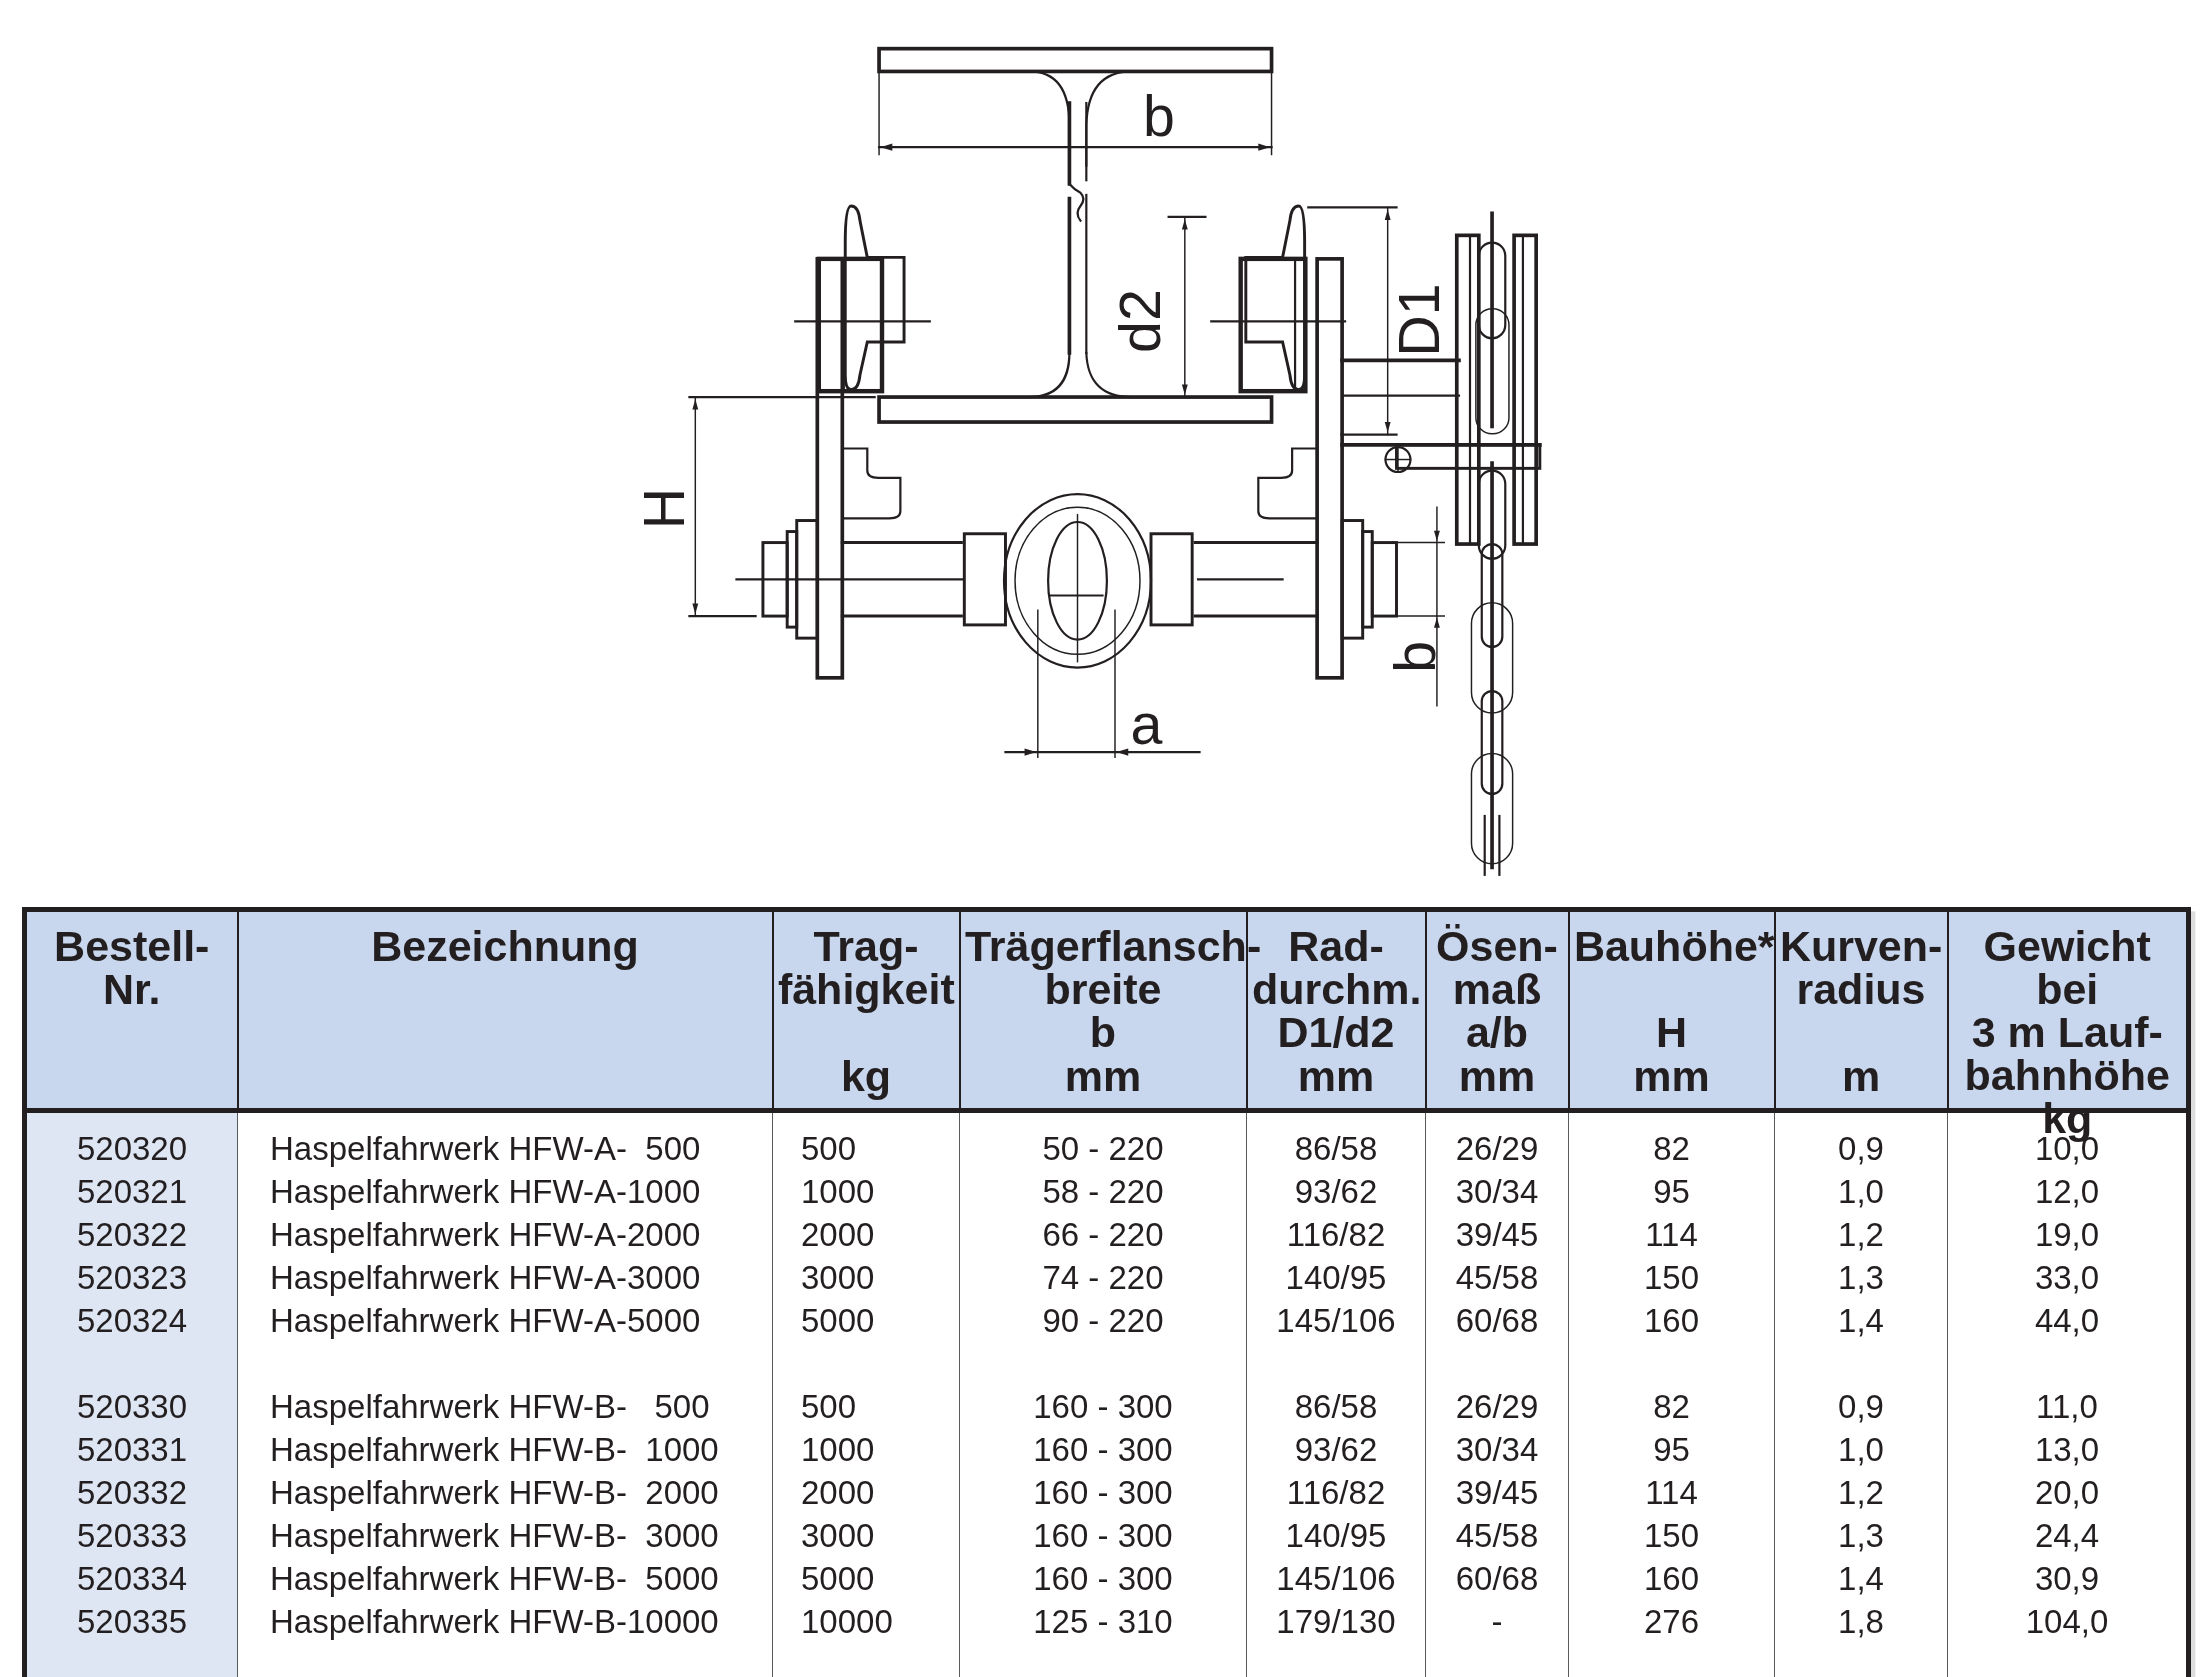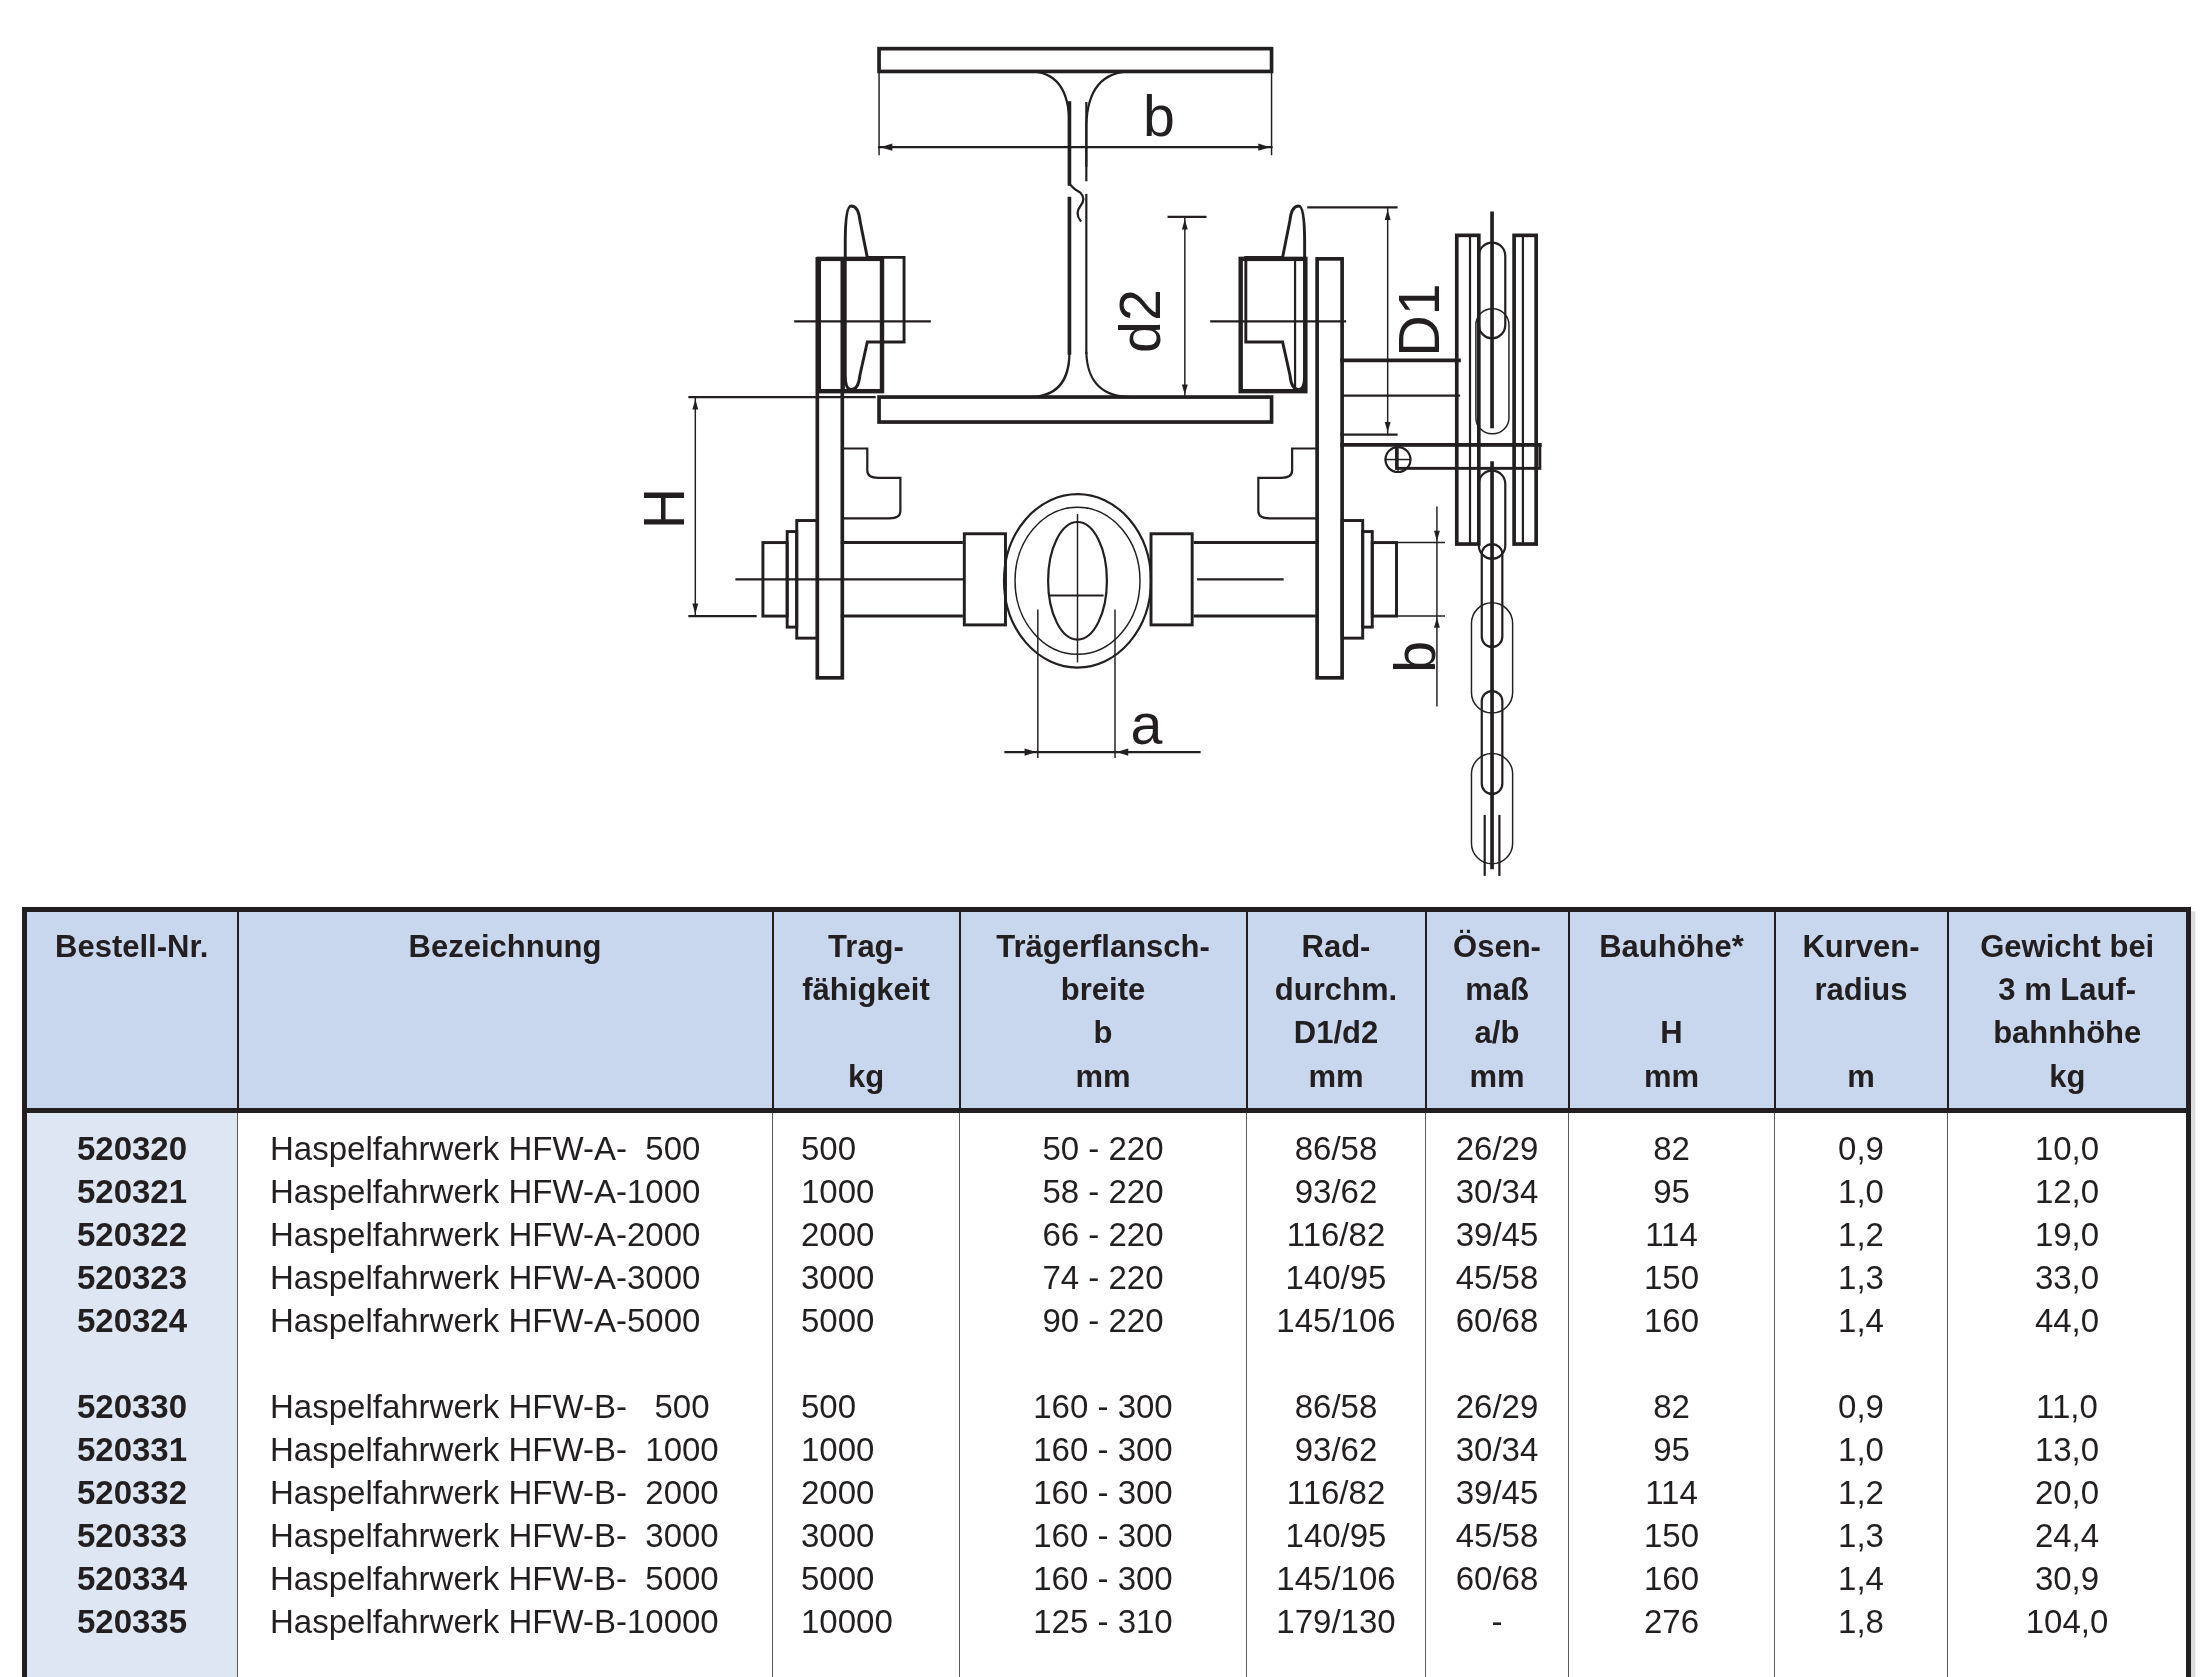--- a/index.html
+++ b/index.html
@@ -5,30 +5,30 @@
   html, body { margin: 0; padding: 0; background: #ffffff; }
   body { width: 2205px; height: 1677px; position: relative; overflow: hidden;
          font-family: "Liberation Sans", "DejaVu Sans", sans-serif; color: #231f20; }
   #drawing { position: absolute; left: 0; top: 0; width: 2205px; height: 897px; }
   #drawing svg { width: 2205px; height: 897px; display: block; }
   .dim-label { font-family: "Liberation Sans", "DejaVu Sans", sans-serif; font-size: 78px; fill: #231f20; }
 
   #table-wrap { position: absolute; left: 22px; top: 907px; width: 2169px; height: 754px; }
   table.spec { border-collapse: collapse; width: 2169px; table-layout: fixed;
                border: 5.1px solid #231f20; box-shadow: 4.4px 4.4px 0 #dcdcdc; }
-  table.spec th { background: #c9d7ee; font-weight: bold; font-size: 31px; line-height: 43px;
+  table.spec th { background: #c9d7ee; font-weight: bold; font-size: 43px; line-height: 43px;
                   vertical-align: top; padding: 13.2px 4.4px 10.3px 4.4px; text-align: center;
                   border-left: 2.2px solid #231f20; border-bottom: 5.9px solid #231f20; height: 168px; }
   table.spec th:first-child { border-left: none; }
   table.spec th .lines { display: flex; flex-direction: column; height: 173px; justify-content: space-between; }
   table.spec th .lines .top { display: block; }
   table.spec th .lines .unit { display: block; }
   table.spec td { font-size: 33px; line-height: 43px; padding: 0 4.4px; border-left: 1.5px solid #5a5a5a;
                   vertical-align: top; white-space: pre; }
-  table.spec td:first-child { border-left: none; background: #dfe6f3; text-align: center; font-weight: bold; }
+  table.spec td:first-child { border-left: none; background: #dfe6f3; text-align: center; }
   table.spec td.name { text-align: left; padding-left: 32px; }
   table.spec td.right { padding-right: 66px; padding-left: 28px; }
   table.spec td.center { text-align: center; }
   table.spec tbody tr.first td { padding-top: 13.2px; }
   table.spec tbody tr.gap td { height: 43px; }
   table.spec tbody tr.last td { padding-bottom: 34px; }
 </style>
 </head>
 <body>
 

